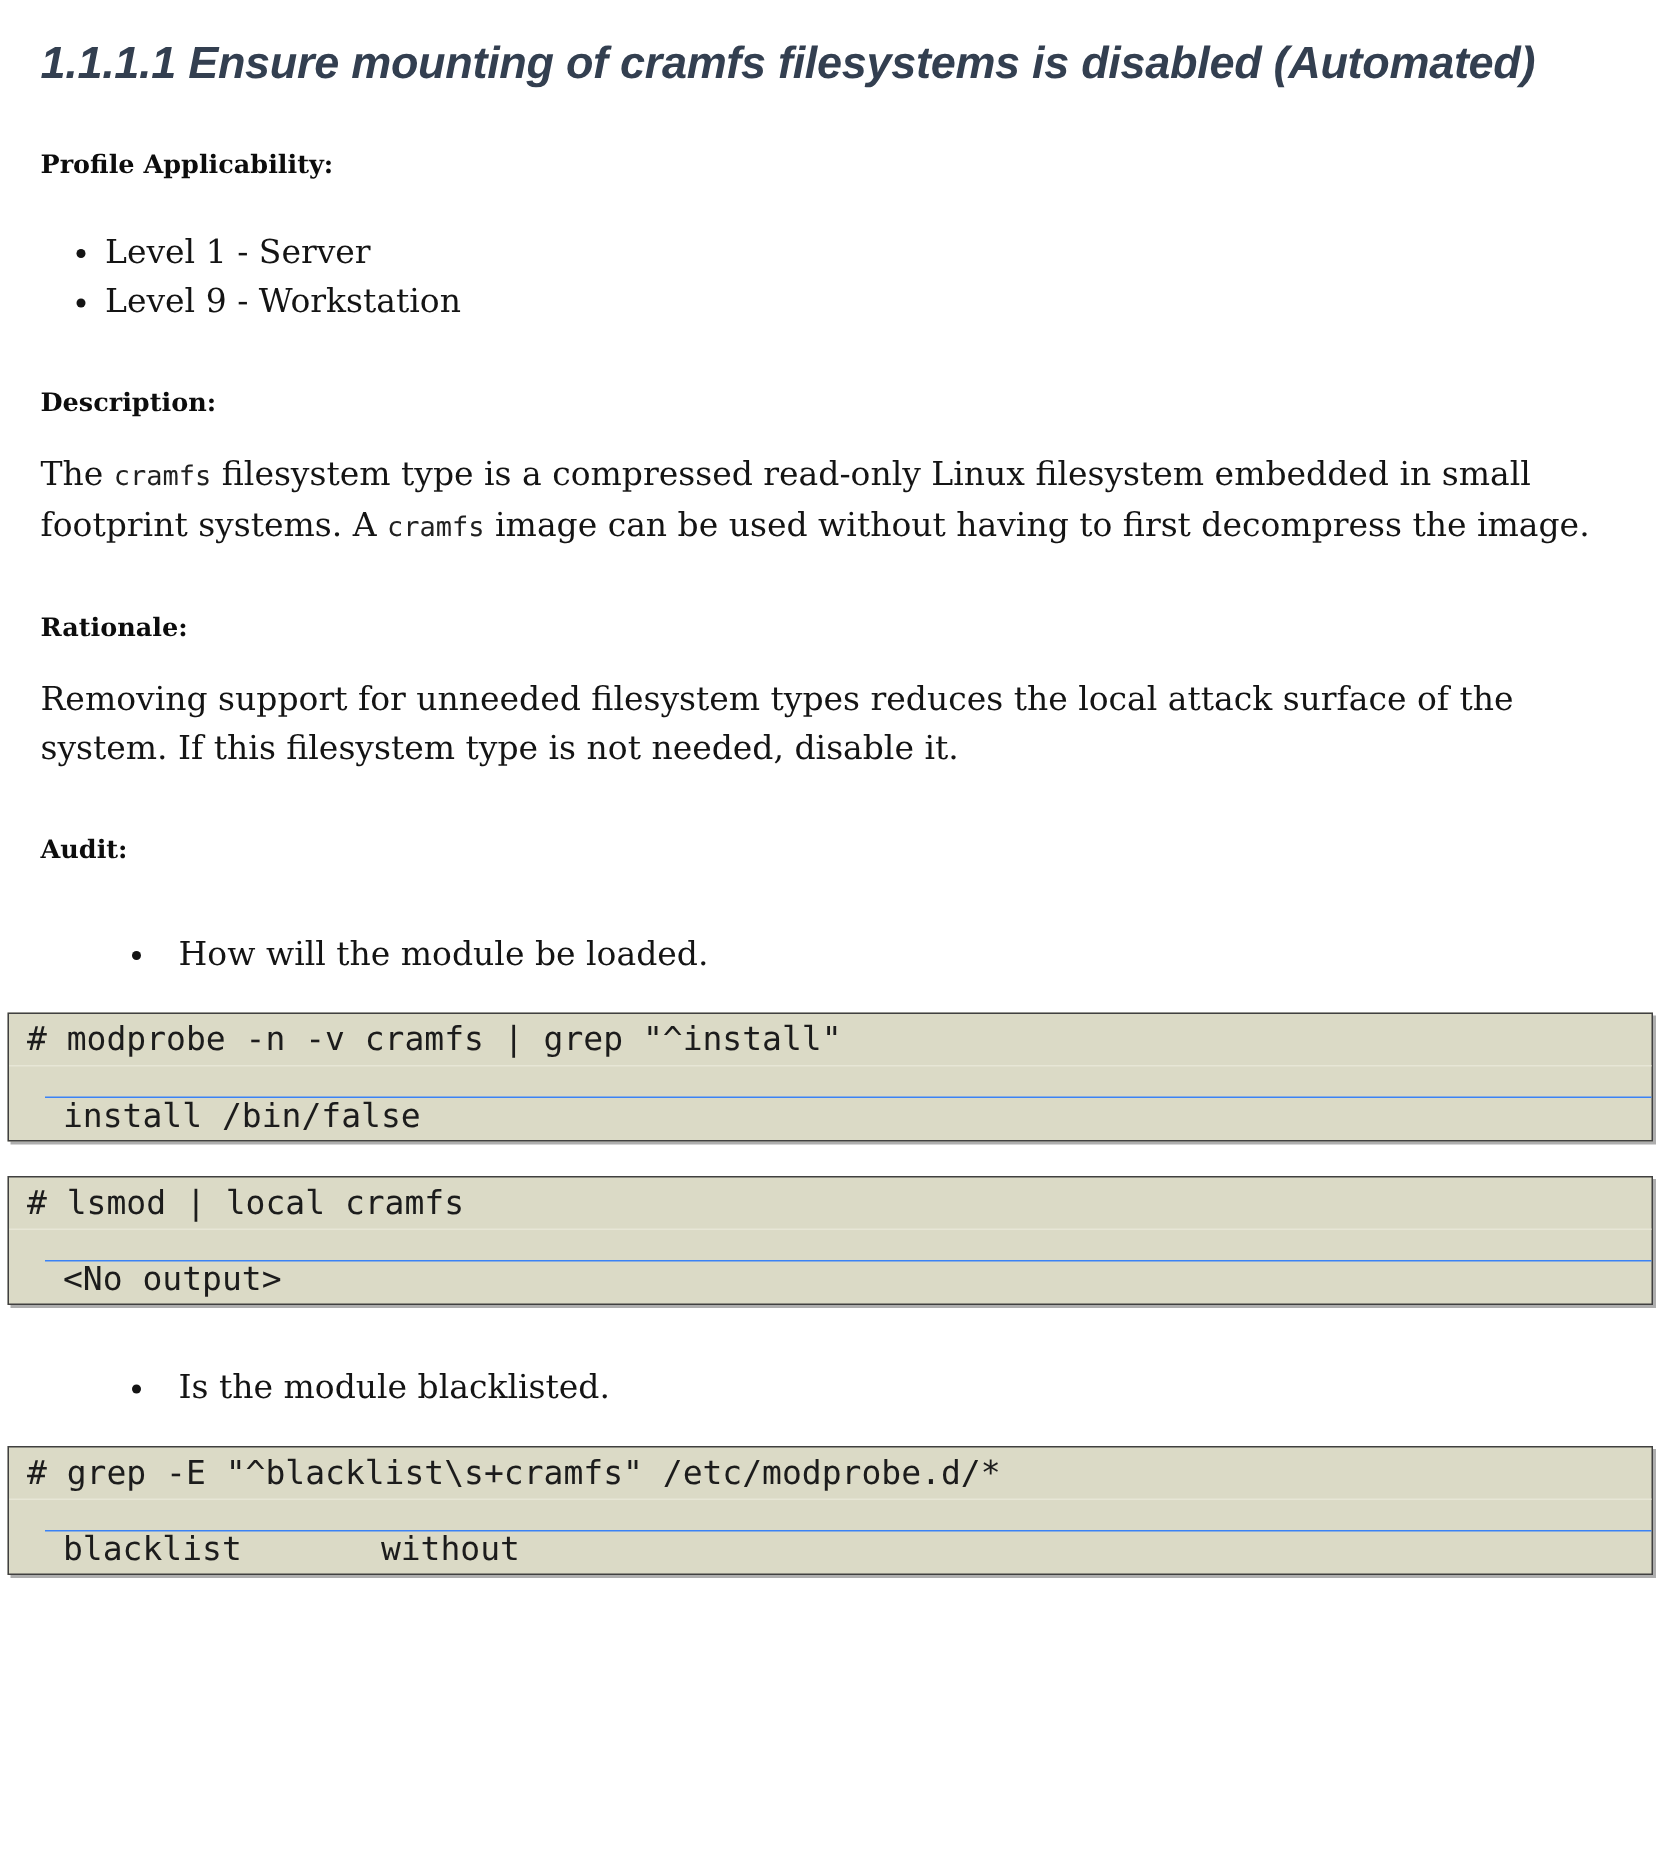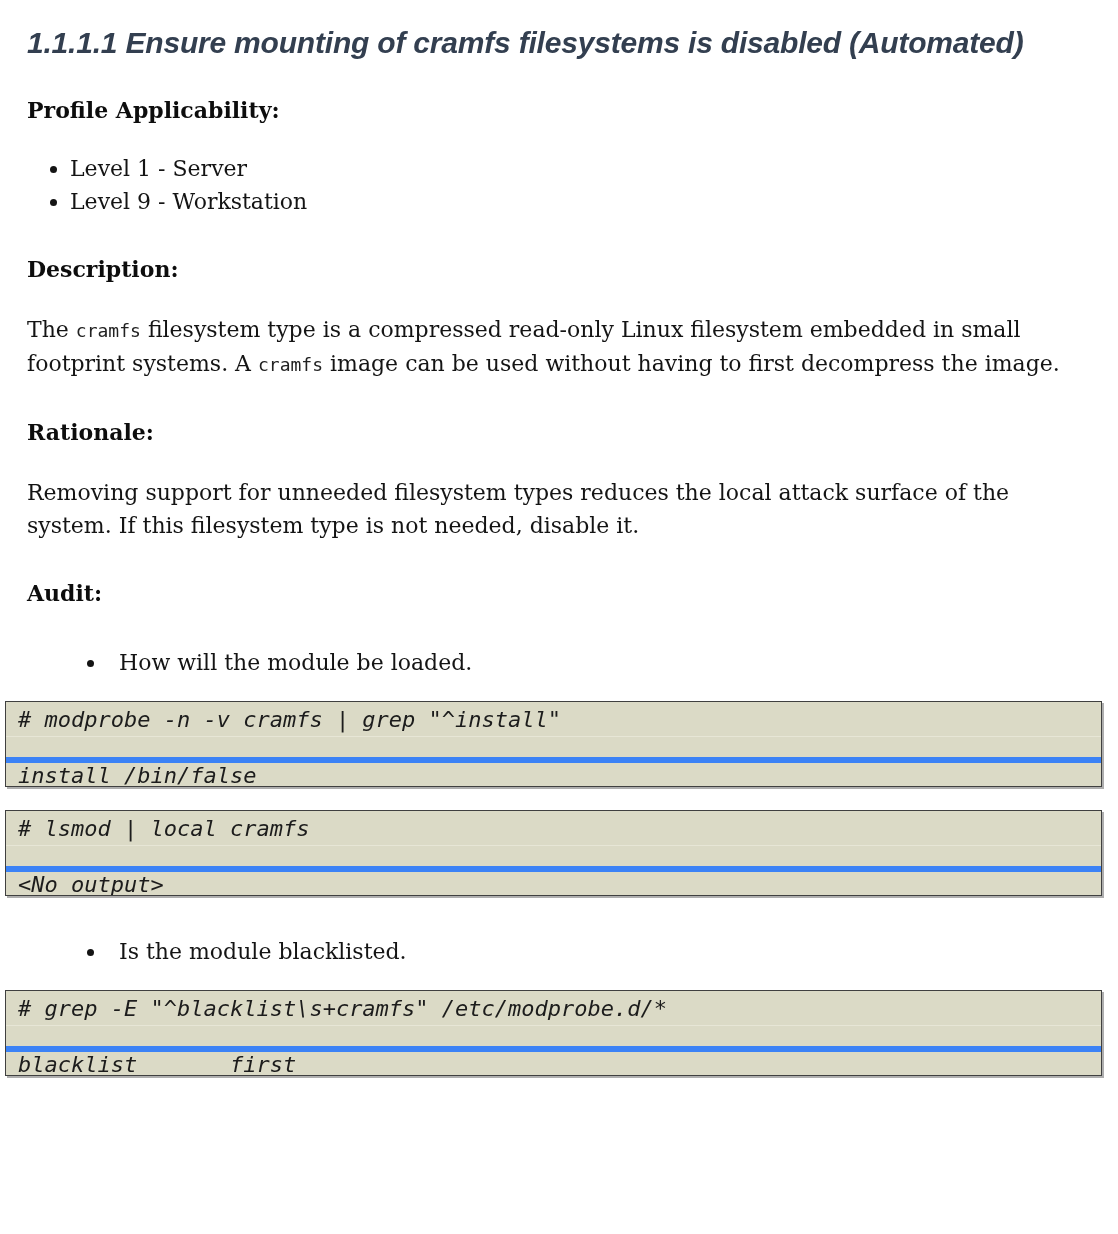--- a/index.html
+++ b/index.html
@@ -25,31 +25,31 @@
     font-weight: 600;
     font-size: 30px;
     line-height: 38px;
     letter-spacing: -0.2px;
     white-space: nowrap;
   }
   
   .section-heading {
     font-family: "DejaVu Serif", serif;
     font-weight: bold;
-    font-size: 22px;
+    font-size: 17px;
     line-height: 28px;
     margin-top: 37px;
     color: #0d0d0d;
   }
   .doc-title + .section-heading { margin-top: 34px; }
   
   .para {
     font-size: 22px;
     line-height: 32.5px;
-    margin-top: 31px;
+    margin-top: 18px;
     max-width: 1035px;
   }
   
   .inline-code {
     font-family: "DejaVu Sans Mono", monospace;
     font-size: 18px;
     color: #222222;
   }
   
   .profile-list {
@@ -76,39 +76,39 @@
   .codeblock {
     margin-top: 23px;
     margin-left: -22px;
     width: 1097px;
     background: #dbdac6;
     border: 1px solid #404040;
     box-shadow: 2px 2px 0 rgba(130,130,130,0.65);
     font-family: "DejaVu Sans Mono", monospace;
     font-size: 22px;
     color: #1c1c1c;
-    font-style: italic;
   }
   .code-row {
     white-space: pre;
     padding-left: 12px;
     overflow: hidden;
   }
   .code-row.cmd {
     height: 34px;
     line-height: 36px;
   }
   .code-row.blank {
     height: 21px;
     border-top: 1px solid #e7e6d6;
   }
   .code-row.out {
     height: 29px;
     line-height: 26px;
-    border-top: 6px solid #3b82f6;
+    border-top: 1px solid #3b82f6;
+    margin-left: 24px;
   }
 </style>
 </head>
 <body>
 
 <div class="page">
 
   <h1 class="doc-title" style="color:#333F50">1.1.1.1 Ensure mounting of cramfs filesystems is disabled (Automated)</h1>
 
   <h2 class="section-heading">Profile Applicability:</h2>
@@ -143,16 +143,16 @@
     <div class="code-row blank"></div>
     <div class="code-row out">&lt;No output&gt;</div>
   </div>
 
   <ul class="audit-bullet">
     <li>Is the module blacklisted.</li>
   </ul>
   <div class="codeblock">
     <div class="code-row cmd"># grep -E "^blacklist\s+cramfs" /etc/modprobe.d/*</div>
     <div class="code-row blank"></div>
-    <div class="code-row out">blacklist       first</div>
+    <div class="code-row out">blacklist       without</div>
   </div>
 
 </div>
 
 </body></html>

